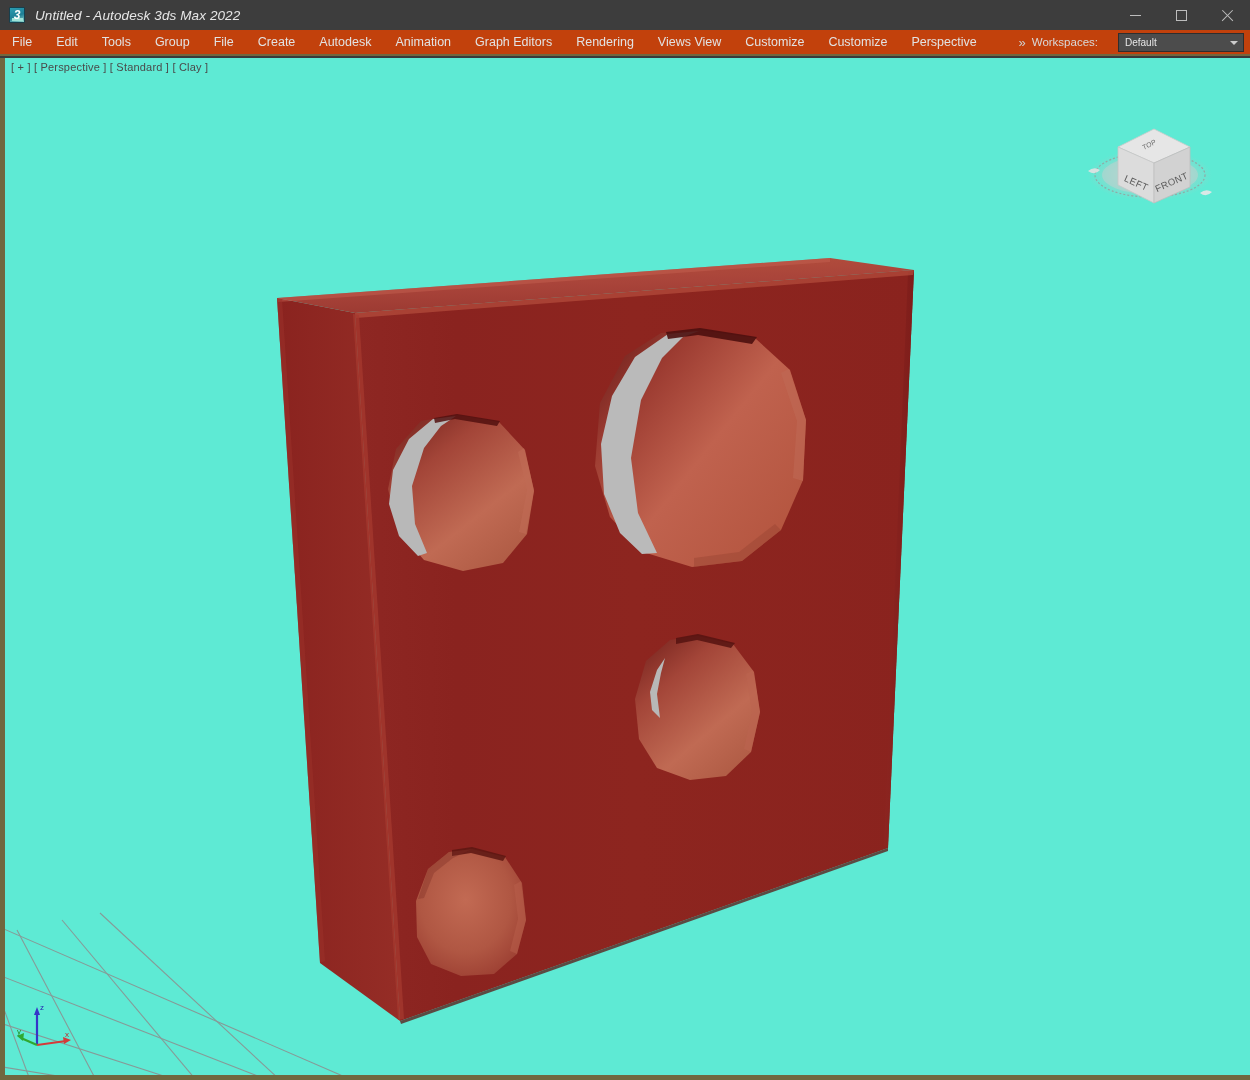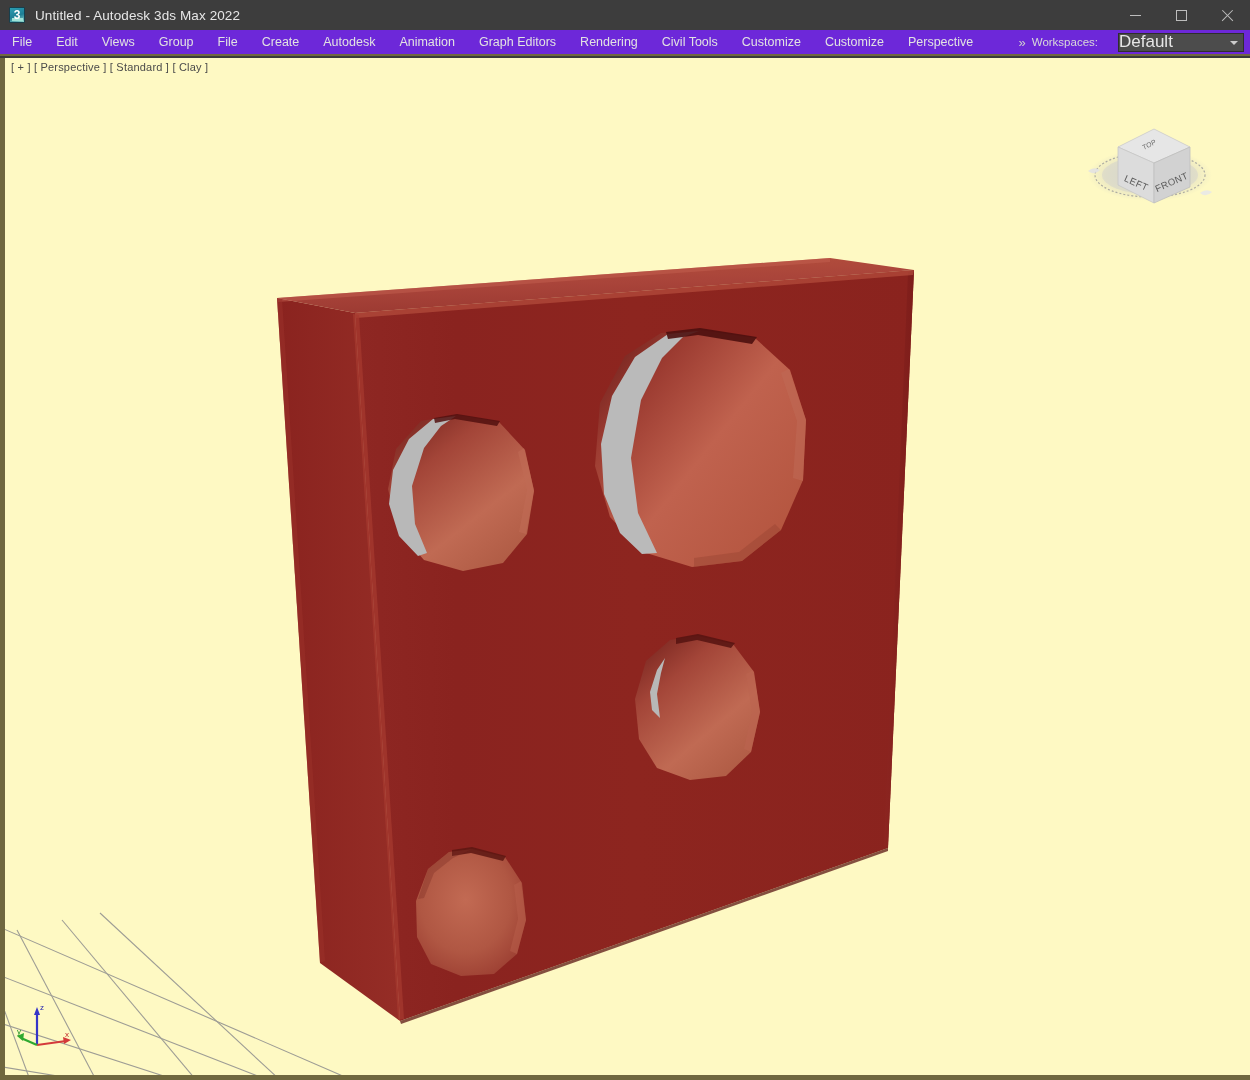--- a/index.html
+++ b/index.html
@@ -7,21 +7,21 @@
     width: 1250px; height: 1080px;
     overflow: hidden;
     background: #3a3a3a;
     font-family: "Liberation Sans", sans-serif;
   }
 
   
   #titlebar {
     position: absolute; left: 0; top: 0; width: 1250px; height: 30px;
     background: #3d3d3d;
-    display: flex; align-items: center;
+    display: flex; align-items: center; font-style: italic;
   }
   #app-icon {
     width: 16px; height: 16px; margin-left: 9px; margin-right: 10px;
     background: linear-gradient(160deg,#2b9fb3 0%,#1e7f96 55%,#8fd4c8 100%);
     border: 1px solid #173f4d;
     position: relative; flex: none;
     border-radius: 1px;
   }
   #app-icon::after {
     content: "3";
@@ -50,21 +50,21 @@
   .glyph-close::before, .glyph-close::after {
     content:""; position:absolute; left:-1px; top:6px; width:15px; height:1.3px;
     background:#bdbdbd;
   }
   .glyph-close::before { transform: rotate(45deg); }
   .glyph-close::after  { transform: rotate(-45deg); }
 
   
   #menubar {
     position: absolute; left: 0; top: 30px; width: 1250px; height: 26px;
-    background: #6d28d9;
+    background: #c2410c;
     display: flex; align-items: center;
     border-bottom: 2px solid #70683f;
   }
   .menu-item {
     color: #e2e2e2; font-size: 12.5px;
     padding: 0 12px; height: 24px; line-height: 24px;
     white-space: nowrap;
   }
   #menu-right {
     margin-left: auto; display: flex; align-items: center;
@@ -76,35 +76,35 @@
   #workspaces-label {
     color: #d9d9d9; font-size: 11.5px; padding-right: 20px; white-space:nowrap;
   }
   #workspaces-select {
     width: 126px; height: 19px;
     background: #4c4c4c; border: 1px solid #2e2e2e;
     display: flex; align-items: center;
     position: relative;
   }
   #workspaces-value {
-    color: #e6e6e6; font-size: 17px; padding-left: 0; text-align: right;
+    color: #e6e6e6; font-size: 10px; padding-left: 6px; text-align: right;
   }
   #workspaces-caret {
     position: absolute; right: 5px; top: 7px;
     width: 0; height: 0;
     border-left: 4px solid transparent;
     border-right: 4px solid transparent;
     border-top: 4px solid #cccccc;
   }
 
   
   #viewport {
     position: absolute; left: 0; top: 58px;
     width: 1250px; height: 1022px;
-    background: #fef9c3;
+    background: #5eead4;
     overflow: hidden;
     border-left: 5px solid #70683f;
     border-bottom: 5px solid #70683f;
   }
   #viewport-label {
     position: absolute; left: 6px; top: 3px;
     color: #4a4a4a; font-size: 11px;
     font-family: "Liberation Sans", sans-serif;
     letter-spacing: .2px;
     z-index: 5;
@@ -133,29 +133,29 @@
     </div>
     <div class="win-btn close">
       <span class="glyph-close"></span>
     </div>
   </div>
 </div>
 
 <div id="menubar">
   <div class="menu-item">File</div>
   <div class="menu-item">Edit</div>
-  <div class="menu-item">Views</div>
+  <div class="menu-item">Tools</div>
   <div class="menu-item">Group</div>
   <div class="menu-item">File</div>
   <div class="menu-item">Create</div>
   <div class="menu-item">Autodesk</div>
   <div class="menu-item">Animation</div>
   <div class="menu-item">Graph Editors</div>
   <div class="menu-item">Rendering</div>
-  <div class="menu-item">Civil Tools</div>
+  <div class="menu-item">Views View</div>
   <div class="menu-item">Customize</div>
   <div class="menu-item">Customize</div>
   <div class="menu-item">Perspective</div>
 
   <div id="menu-right">
     <div id="chevron-more">»</div>
     <div id="workspaces-label">Workspaces:</div>
     <div id="workspaces-select">
       <div id="workspaces-value">Default</div>
       <div id="workspaces-caret"></div>

